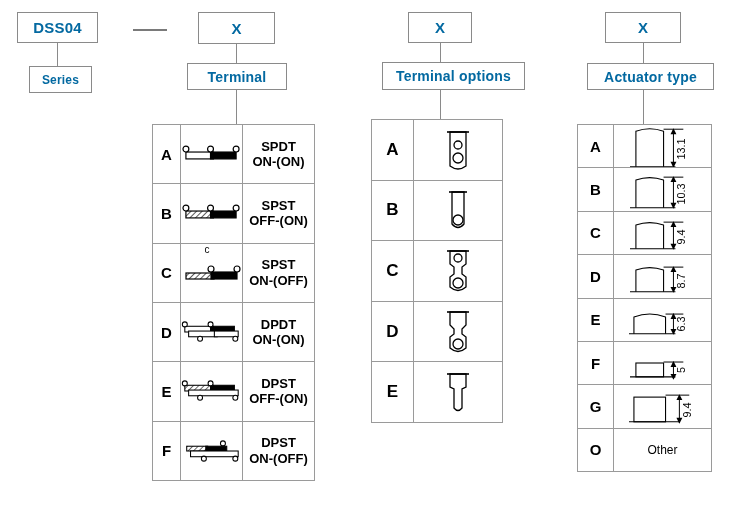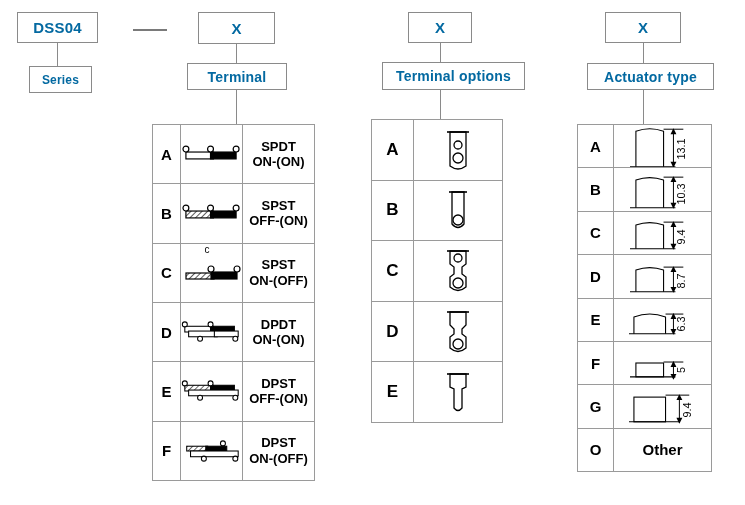--- a/index.html
+++ b/index.html
@@ -98,22 +98,22 @@
   #term-table .tcode { width: 42px; font-size: 17px; }
 
   
   #act-table .tcode { width: 36px; font-size: 15px; }
   #act-table .tsym { justify-content: flex-start; padding-left: 14px; }
   #act-other {
     flex: 1 1 auto;
     display: flex;
     align-items: center;
     justify-content: center;
-    font-size: 15px;
-    font-weight: bold;
+    font-size: 12px;
+    font-weight: normal;
   }
 
   svg { display: block; }
 </style>
 </head>
 <body>
 
 <div id="root">
 
   <div class="hbox" style="left:17px; top:12px; width:81px; height:31px; font-size:15px;">DSS04</div>

